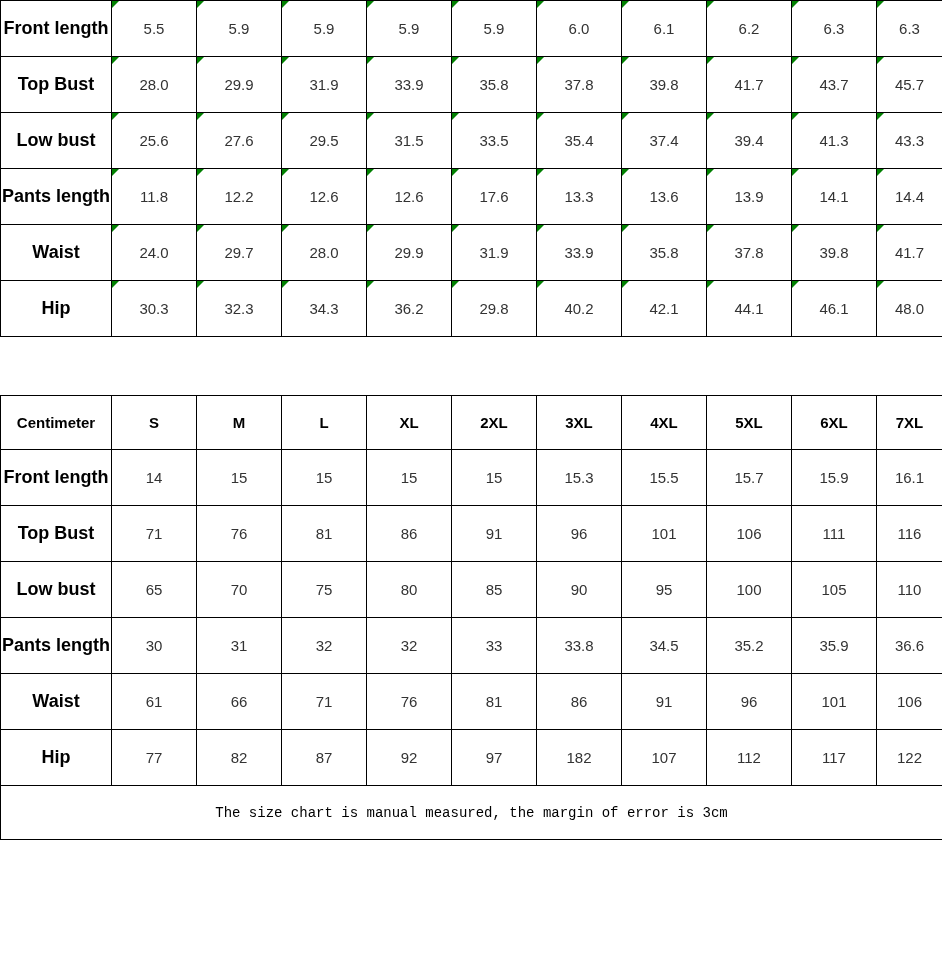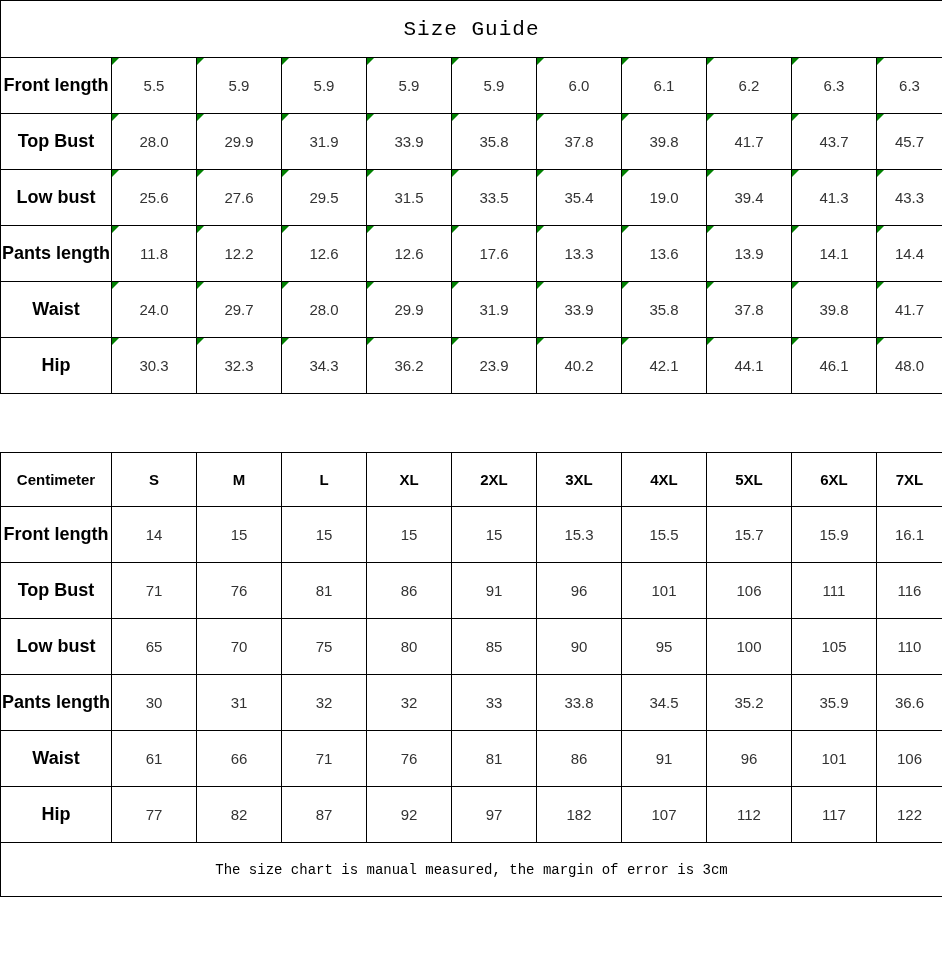--- a/index.html
+++ b/index.html
@@ -86,23 +86,20 @@
         <col style="width: 85px;">
         <col style="width: 85px;">
         <col style="width: 85px;">
         <col style="width: 85px;">
         <col style="width: 85px;">
         <col style="width: 85px;">
         <col style="width: 85px;">
         <col style="width: 66px;">
       </colgroup>
     <thead>
-      <tr class="title-row">
-        <td class="title-cell" colspan="11">Size Guide</td>
-      </tr>
     </thead>
     <tbody>
         <tr class="data-row">
           <td class="label-cell">Front length</td>
           <td class="value-cell"><span class="corner-marker"></span><span>5.5</span></td>
           <td class="value-cell"><span class="corner-marker"></span><span>5.9</span></td>
           <td class="value-cell"><span class="corner-marker"></span><span>5.9</span></td>
           <td class="value-cell"><span class="corner-marker"></span><span>5.9</span></td>
           <td class="value-cell"><span class="corner-marker"></span><span>5.9</span></td>
           <td class="value-cell"><span class="corner-marker"></span><span>6.0</span></td>
@@ -125,21 +122,21 @@
           <td class="value-cell"><span class="corner-marker"></span><span>45.7</span></td>
         </tr>
         <tr class="data-row">
           <td class="label-cell">Low bust</td>
           <td class="value-cell"><span class="corner-marker"></span><span>25.6</span></td>
           <td class="value-cell"><span class="corner-marker"></span><span>27.6</span></td>
           <td class="value-cell"><span class="corner-marker"></span><span>29.5</span></td>
           <td class="value-cell"><span class="corner-marker"></span><span>31.5</span></td>
           <td class="value-cell"><span class="corner-marker"></span><span>33.5</span></td>
           <td class="value-cell"><span class="corner-marker"></span><span>35.4</span></td>
-          <td class="value-cell"><span class="corner-marker"></span><span>19.0</span></td>
+          <td class="value-cell"><span class="corner-marker"></span><span>37.4</span></td>
           <td class="value-cell"><span class="corner-marker"></span><span>39.4</span></td>
           <td class="value-cell"><span class="corner-marker"></span><span>41.3</span></td>
           <td class="value-cell"><span class="corner-marker"></span><span>43.3</span></td>
         </tr>
         <tr class="data-row">
           <td class="label-cell">Pants length</td>
           <td class="value-cell"><span class="corner-marker"></span><span>11.8</span></td>
           <td class="value-cell"><span class="corner-marker"></span><span>12.2</span></td>
           <td class="value-cell"><span class="corner-marker"></span><span>12.6</span></td>
           <td class="value-cell"><span class="corner-marker"></span><span>12.6</span></td>
@@ -162,21 +159,21 @@
           <td class="value-cell"><span class="corner-marker"></span><span>37.8</span></td>
           <td class="value-cell"><span class="corner-marker"></span><span>39.8</span></td>
           <td class="value-cell"><span class="corner-marker"></span><span>41.7</span></td>
         </tr>
         <tr class="data-row">
           <td class="label-cell">Hip</td>
           <td class="value-cell"><span class="corner-marker"></span><span>30.3</span></td>
           <td class="value-cell"><span class="corner-marker"></span><span>32.3</span></td>
           <td class="value-cell"><span class="corner-marker"></span><span>34.3</span></td>
           <td class="value-cell"><span class="corner-marker"></span><span>36.2</span></td>
-          <td class="value-cell"><span class="corner-marker"></span><span>23.9</span></td>
+          <td class="value-cell"><span class="corner-marker"></span><span>29.8</span></td>
           <td class="value-cell"><span class="corner-marker"></span><span>40.2</span></td>
           <td class="value-cell"><span class="corner-marker"></span><span>42.1</span></td>
           <td class="value-cell"><span class="corner-marker"></span><span>44.1</span></td>
           <td class="value-cell"><span class="corner-marker"></span><span>46.1</span></td>
           <td class="value-cell"><span class="corner-marker"></span><span>48.0</span></td>
         </tr>
       </tbody>
   </table>
 
   <div class="table-gap"></div>

